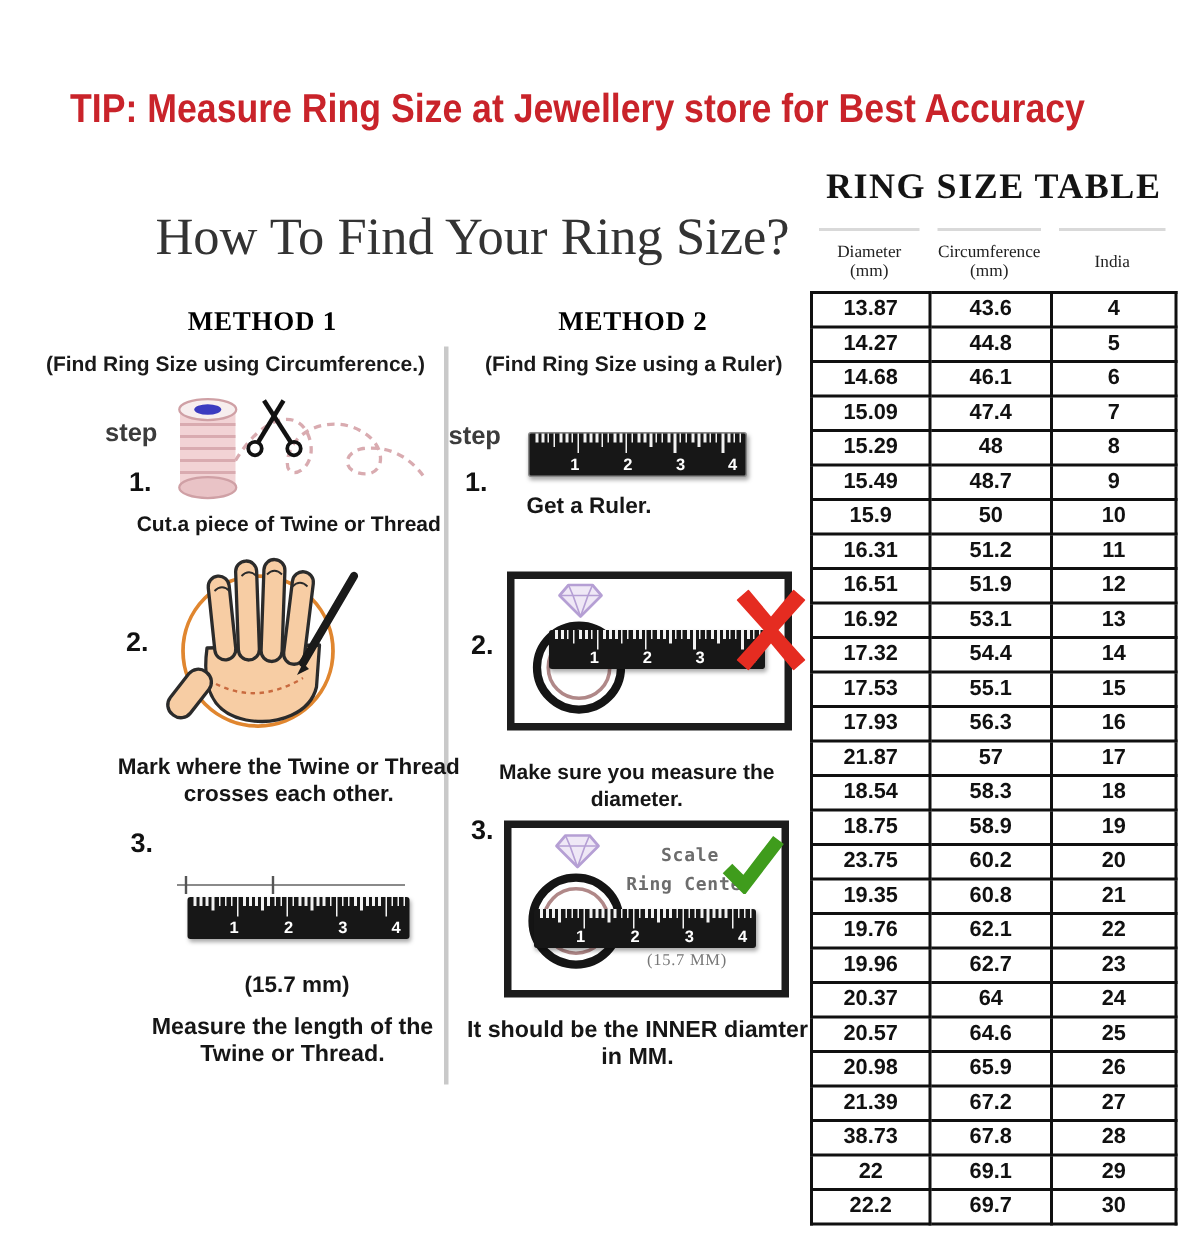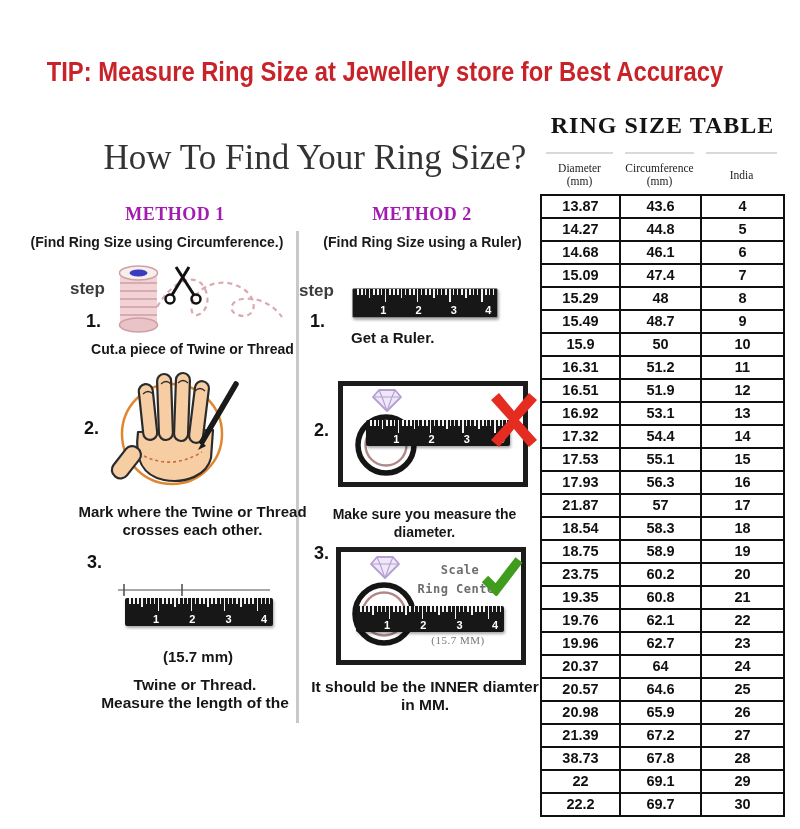--- a/index.html
+++ b/index.html
@@ -9,21 +9,21 @@
   
   .tip{position:absolute;left:0;top:57px;width:770px;text-align:center;
        font-weight:700;font-size:27px;color:#c9232a;transform:scaleX(.88);
        transform-origin:50% 50%;letter-spacing:0;white-space:nowrap;}
 
   
   .main-title{position:absolute;left:100px;top:138px;width:430px;text-align:center;
        font-family:"Liberation Serif",serif;font-size:35px;color:#333;}
   .m-heading{position:absolute;width:170px;text-align:center;
        font-family:"Liberation Serif",serif;font-weight:700;font-size:18px;
-       letter-spacing:.5px;color:#a21caf;}
+       letter-spacing:.5px;color:#000000;}
   .m1-heading{left:90px;top:204px;}
   .m2-heading{left:337px;top:204px;}
   .m-sub{position:absolute;text-align:center;font-weight:700;font-size:14px;color:#1a1a1a;}
   .m1-sub{left:12px;top:234px;width:290px;}
   .m2-sub{left:320px;top:234px;width:205px;}
   .divider{position:absolute;left:296px;top:231px;width:3px;height:492px;background:#c9c9c9;}
 
   .step-word{position:absolute;font-weight:700;font-size:17px;color:#3c3c3c;}
   .step-num{position:absolute;font-weight:700;font-size:18px;color:#111;}
 
@@ -182,22 +182,22 @@
       <i style="left: 91.67%; height: 6px;"></i>
       <i style="left: 94.44%; height: 6px;"></i>
       <i style="left: 97.22%; height: 6px;"></i>
       <b style="left: 21%;">1</b>
       <b style="left: 45.5%;">2</b>
       <b style="left: 70%;">3</b>
       <b style="left: 94%;">4</b>
     </div>
   <div class="caption" style="left:118px;top:648px;width:160px;font-size:15px;">(15.7 mm)</div>
   <div class="caption" style="left:70px;top:676px;width:250px;font-size:15.5px;">
+    <div>Measure the length of the</div>
     <div>Twine or Thread.</div>
-    <div>Measure the length of the</div>
   </div>
 
   <div class="step-word" style="left:299px;top:281px;">step</div>
   <div class="step-num" style="left:310px;top:311px;">1.</div>
   <div class="ruler" style="left:352px;top:288px;width:144px;height:28px;border:1px solid #888;">
       <i style="left: 2.78%; height: 6px;"></i>
       <i style="left: 5.56%; height: 6px;"></i>
       <i style="left: 8.33%; height: 6px;"></i>
       <i style="left: 11.11%; height: 9px;"></i>
       <i style="left: 13.89%; height: 6px;"></i>

